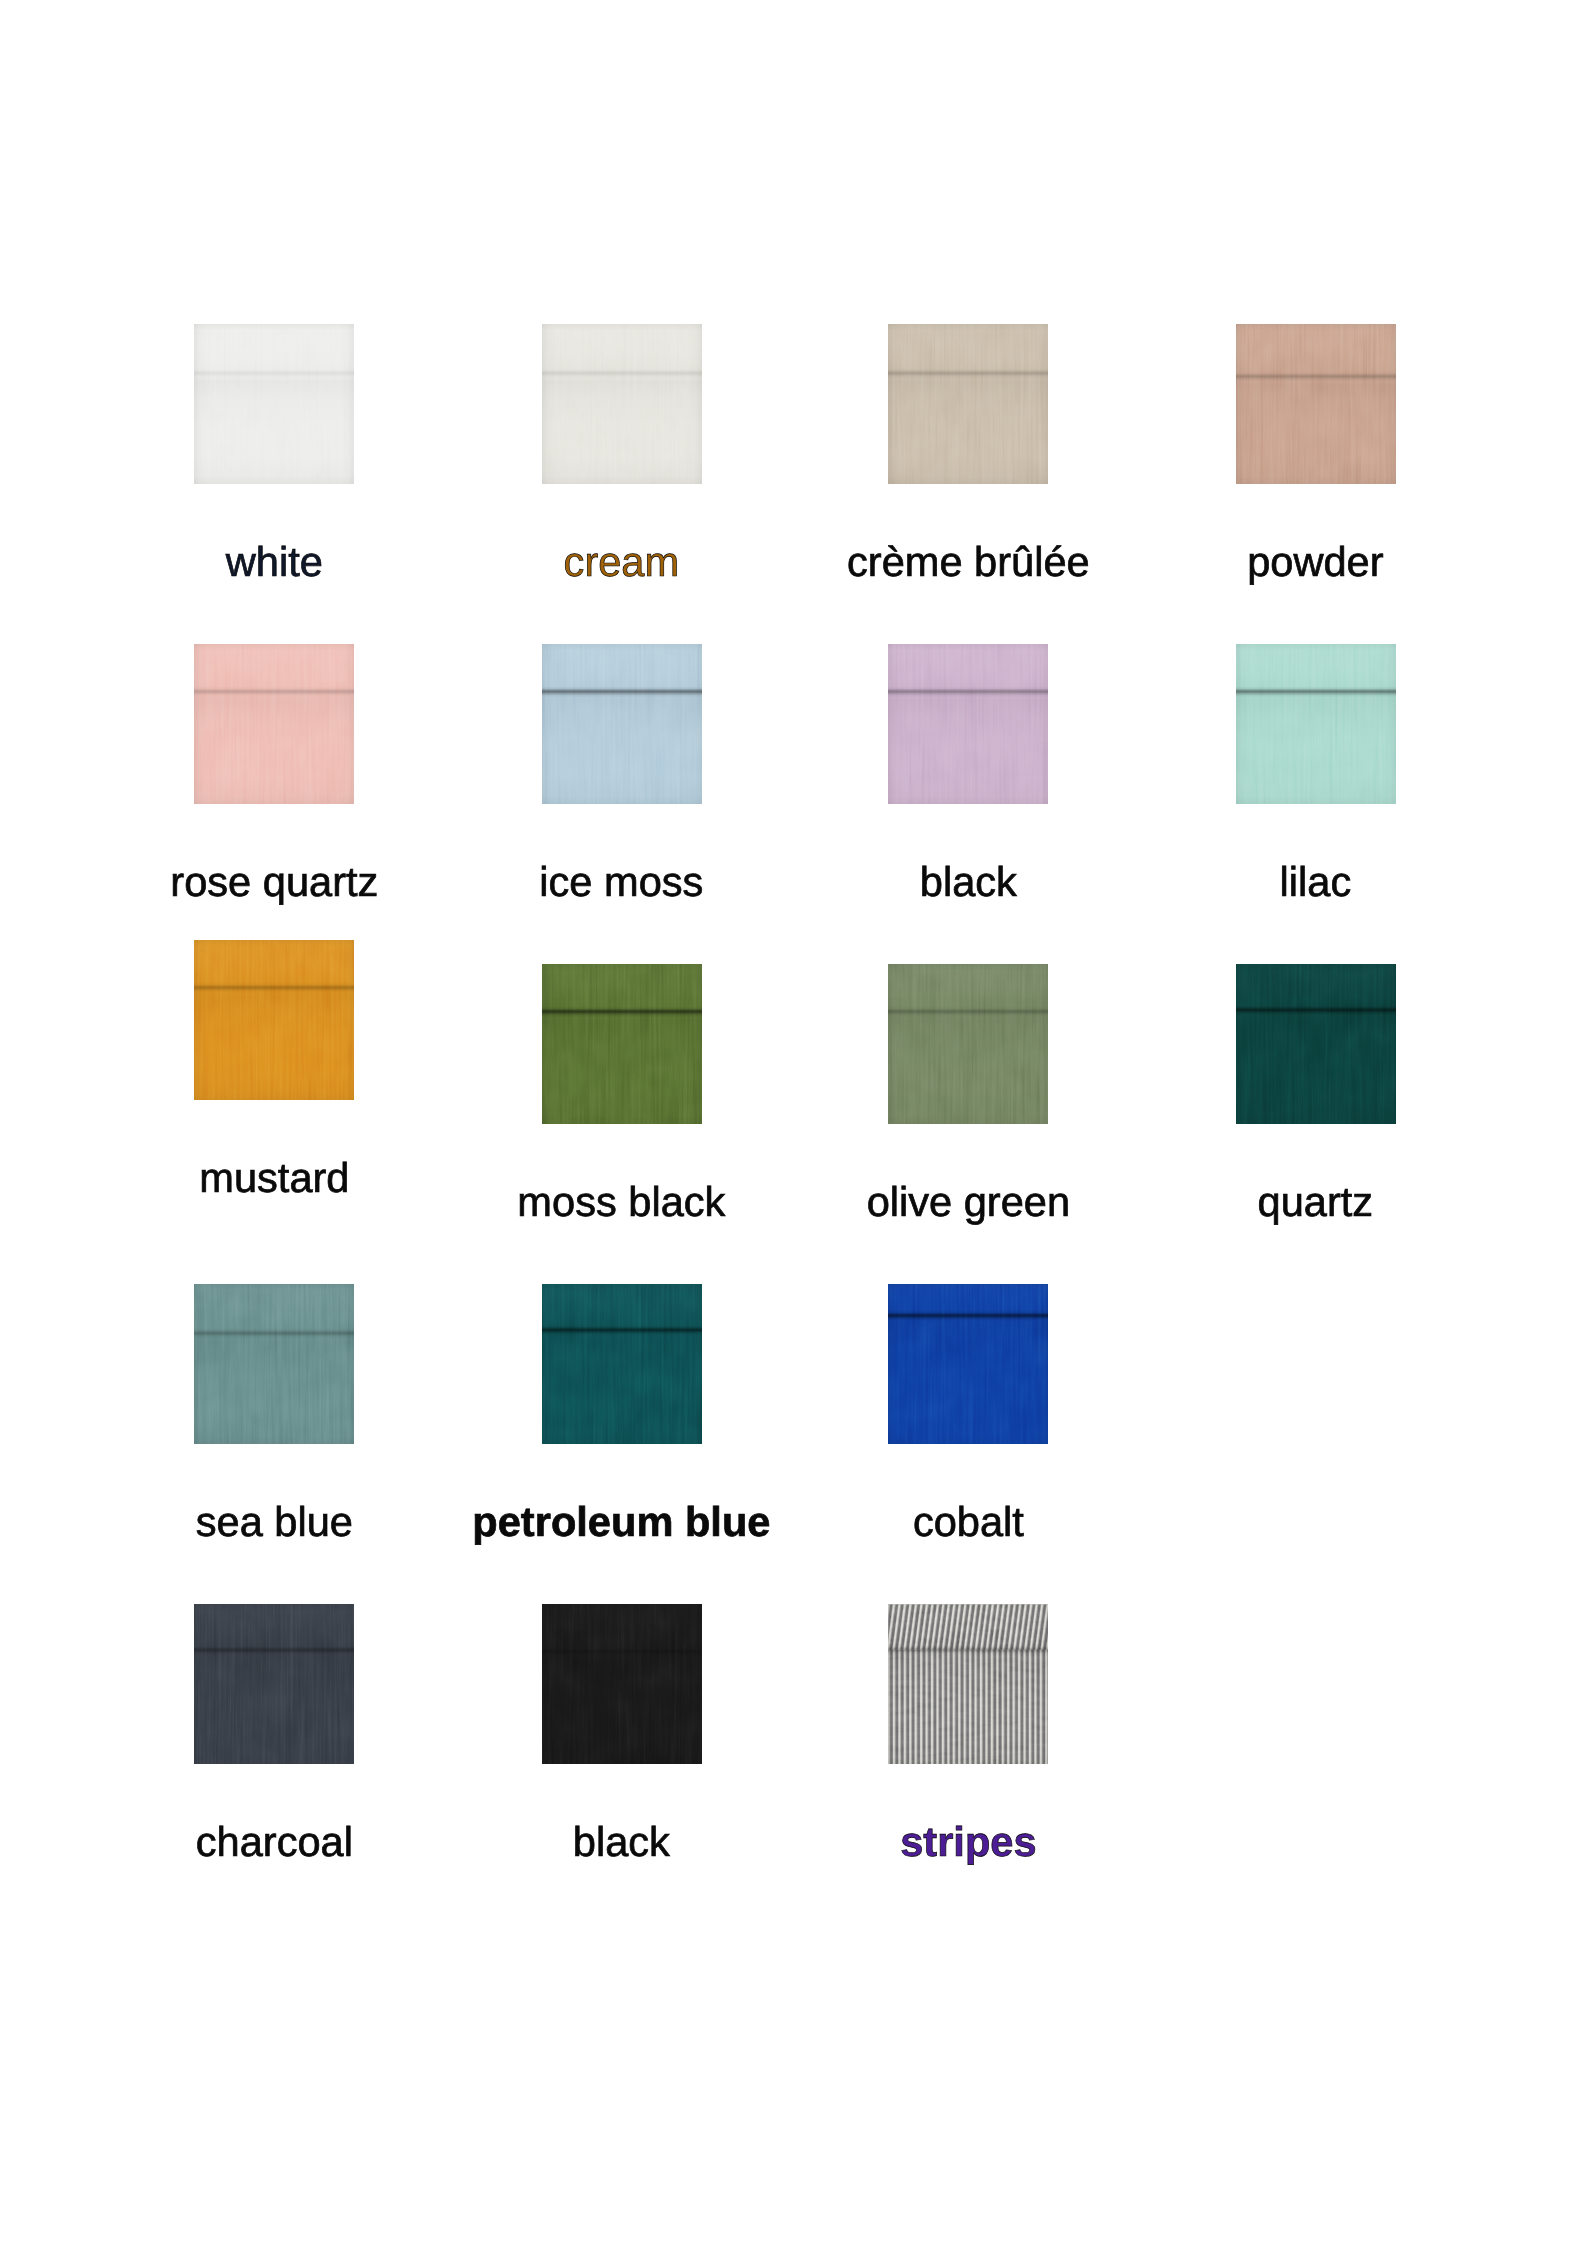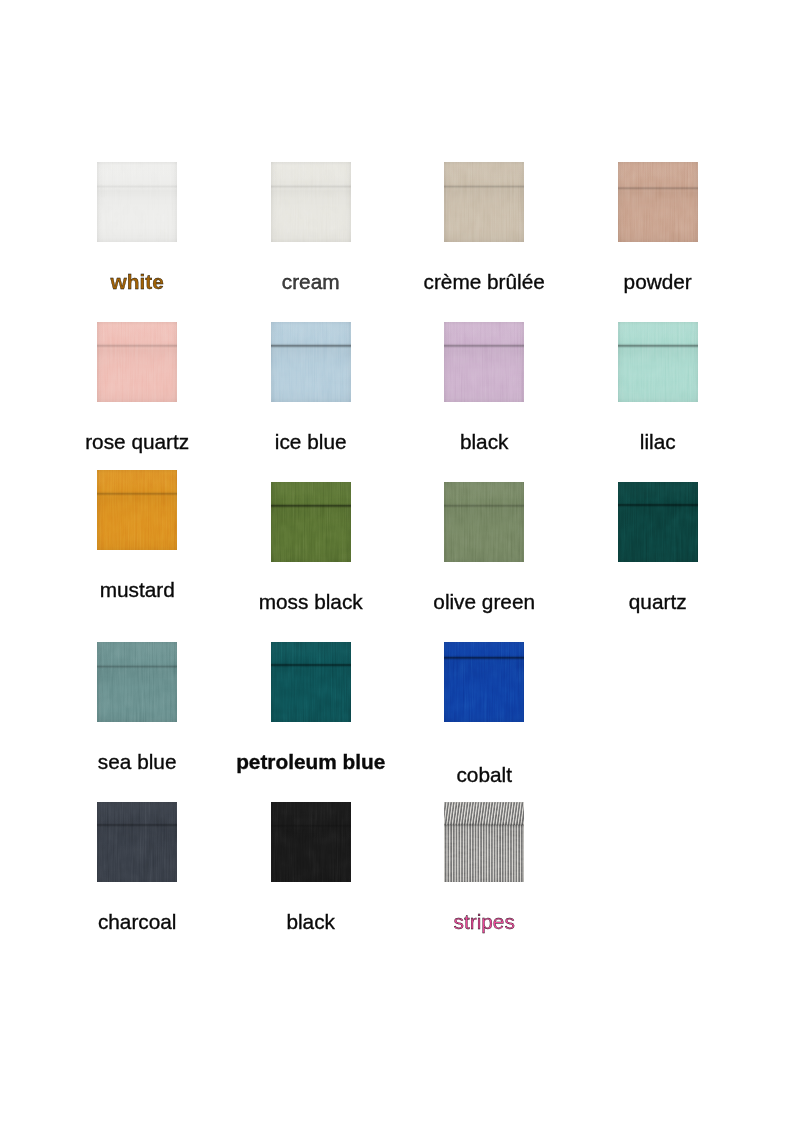--- a/index.html
+++ b/index.html
@@ -116,21 +116,21 @@
                 </feComponentTransfer>
               </filter>
               <rect width="80" height="80" filter="url(#nz1)"></rect>
             </svg>
           </span>
         <span class="fold"></span>
         <span class="fold-flap" style="opacity: 0.0525;"></span>
         <span class="fold-sat" style="opacity: 0.05;"></span>
         <span class="vign"></span>
       </div>
-      <div class="label" style="color: #a16207; font-weight: bold; -webkit-text-stroke: 0.35px rgb(10, 10, 10);">white</div>
+      <div class="label" style="color: #0f172a; -webkit-text-stroke: 0.35px rgb(10, 10, 10);">white</div>
     </div>
     <div class="cell" style="left:173.5px;top:0.0px">
       <div class="sw" style="background: rgb(233, 232, 226); --fy: 31%;">
         <span class="grain">
             <svg viewBox="0 0 80 80" preserveAspectRatio="none">
               <filter id="nz2" x="0" y="0" width="100%" height="100%" color-interpolation-filters="sRGB">
                 <feTurbulence type="fractalNoise" baseFrequency="0.78 0.022" numOctaves="3" seed="12" result="t"></feTurbulence>
                 <feColorMatrix in="t" type="matrix" result="lum" values=".33 .33 .33 0 0 .33 .33 .33 0 0 .33 .33 .33 0 0 0 0 0 0 1"></feColorMatrix>
                 <feComponentTransfer in="lum">
                   <feFuncR type="linear" slope="0.3" intercept="0.35"></feFuncR>
@@ -155,21 +155,21 @@
                 </feComponentTransfer>
               </filter>
               <rect width="80" height="80" filter="url(#nz3)"></rect>
             </svg>
           </span>
         <span class="fold"></span>
         <span class="fold-flap" style="opacity: 0.0514;"></span>
         <span class="fold-sat" style="opacity: 0.08;"></span>
         <span class="vign"></span>
       </div>
-      <div class="label" style="color: #404040; -webkit-text-stroke: 0.35px rgb(10, 10, 10);">cream</div>
+      <div class="label" style="color: #a16207; -webkit-text-stroke: 0.35px rgb(10, 10, 10);">cream</div>
     </div>
     <div class="cell" style="left:347.0px;top:0.0px">
       <div class="sw" style="background: rgb(206, 194, 176); --fy: 31%;">
         <span class="grain">
             <svg viewBox="0 0 80 80" preserveAspectRatio="none">
               <filter id="nz4" x="0" y="0" width="100%" height="100%" color-interpolation-filters="sRGB">
                 <feTurbulence type="fractalNoise" baseFrequency="0.78 0.022" numOctaves="3" seed="17" result="t"></feTurbulence>
                 <feColorMatrix in="t" type="matrix" result="lum" values=".33 .33 .33 0 0 .33 .33 .33 0 0 .33 .33 .33 0 0 0 0 0 0 1"></feColorMatrix>
                 <feComponentTransfer in="lum">
                   <feFuncR type="linear" slope="0.3" intercept="0.35"></feFuncR>
@@ -311,21 +311,21 @@
                 </feComponentTransfer>
               </filter>
               <rect width="80" height="80" filter="url(#nz11)"></rect>
             </svg>
           </span>
         <span class="fold"></span>
         <span class="fold-flap" style="opacity: 0.0468;"></span>
         <span class="fold-sat" style="opacity: 0.44;"></span>
         <span class="vign"></span>
       </div>
-      <div class="label" style="color: rgb(10, 10, 10); -webkit-text-stroke: 0.35px rgb(10, 10, 10);">ice blue</div>
+      <div class="label" style="color: rgb(10, 10, 10); -webkit-text-stroke: 0.35px rgb(10, 10, 10);">ice moss</div>
     </div>
     <div class="cell" style="left:347.0px;top:160.1px">
       <div class="sw" style="background: rgb(208, 182, 208); --fy: 30%;">
         <span class="grain">
             <svg viewBox="0 0 80 80" preserveAspectRatio="none">
               <filter id="nz12" x="0" y="0" width="100%" height="100%" color-interpolation-filters="sRGB">
                 <feTurbulence type="fractalNoise" baseFrequency="0.78 0.022" numOctaves="3" seed="30" result="t"></feTurbulence>
                 <feColorMatrix in="t" type="matrix" result="lum" values=".33 .33 .33 0 0 .33 .33 .33 0 0 .33 .33 .33 0 0 0 0 0 0 1"></feColorMatrix>
                 <feComponentTransfer in="lum">
                   <feFuncR type="linear" slope="0.3" intercept="0.35"></feFuncR>
@@ -662,21 +662,21 @@
                 </feComponentTransfer>
               </filter>
               <rect width="80" height="80" filter="url(#nz29)"></rect>
             </svg>
           </span>
         <span class="fold"></span>
         <span class="fold-flap" style="opacity: 0.0209;"></span>
         <span class="fold-sat" style="opacity: 0.56;"></span>
         <span class="vign"></span>
       </div>
-      <div class="label" style="color: rgb(10, 10, 10); margin-top: 13px; -webkit-text-stroke: 0.35px rgb(10, 10, 10);">cobalt</div>
+      <div class="label" style="color: rgb(10, 10, 10); -webkit-text-stroke: 0.35px rgb(10, 10, 10);">cobalt</div>
     </div>
     <div class="cell" style="left:0.0px;top:640.4px">
       <div class="sw" style="background: rgb(60, 66, 76); --fy: 29%;">
         <span class="grain">
             <svg viewBox="0 0 80 80" preserveAspectRatio="none">
               <filter id="nz30" x="0" y="0" width="100%" height="100%" color-interpolation-filters="sRGB">
                 <feTurbulence type="fractalNoise" baseFrequency="0.78 0.022" numOctaves="3" seed="59" result="t"></feTurbulence>
                 <feColorMatrix in="t" type="matrix" result="lum" values=".33 .33 .33 0 0 .33 .33 .33 0 0 .33 .33 .33 0 0 0 0 0 0 1"></feColorMatrix>
                 <feComponentTransfer in="lum">
                   <feFuncR type="linear" slope="0.3" intercept="0.35"></feFuncR>
@@ -766,16 +766,16 @@
                 </feComponentTransfer>
               </filter>
               <rect width="80" height="80" filter="url(#nz34)"></rect>
             </svg>
           </span>
         <span class="fold"></span>
         <span class="fold-flap" style="opacity: 0.0462;"></span>
         <span class="fold-sat" style="opacity: 0.26;"></span>
         <span class="vign"></span>
       </div>
-      <div class="label" style="color: #ec4899; -webkit-text-stroke: 0.35px rgb(10, 10, 10);">stripes</div>
+      <div class="label" style="color: #4c1d95; font-weight: bold; -webkit-text-stroke: 0.35px rgb(10, 10, 10);">stripes</div>
     </div>
   </div>
 </div>
 
 </body></html>

